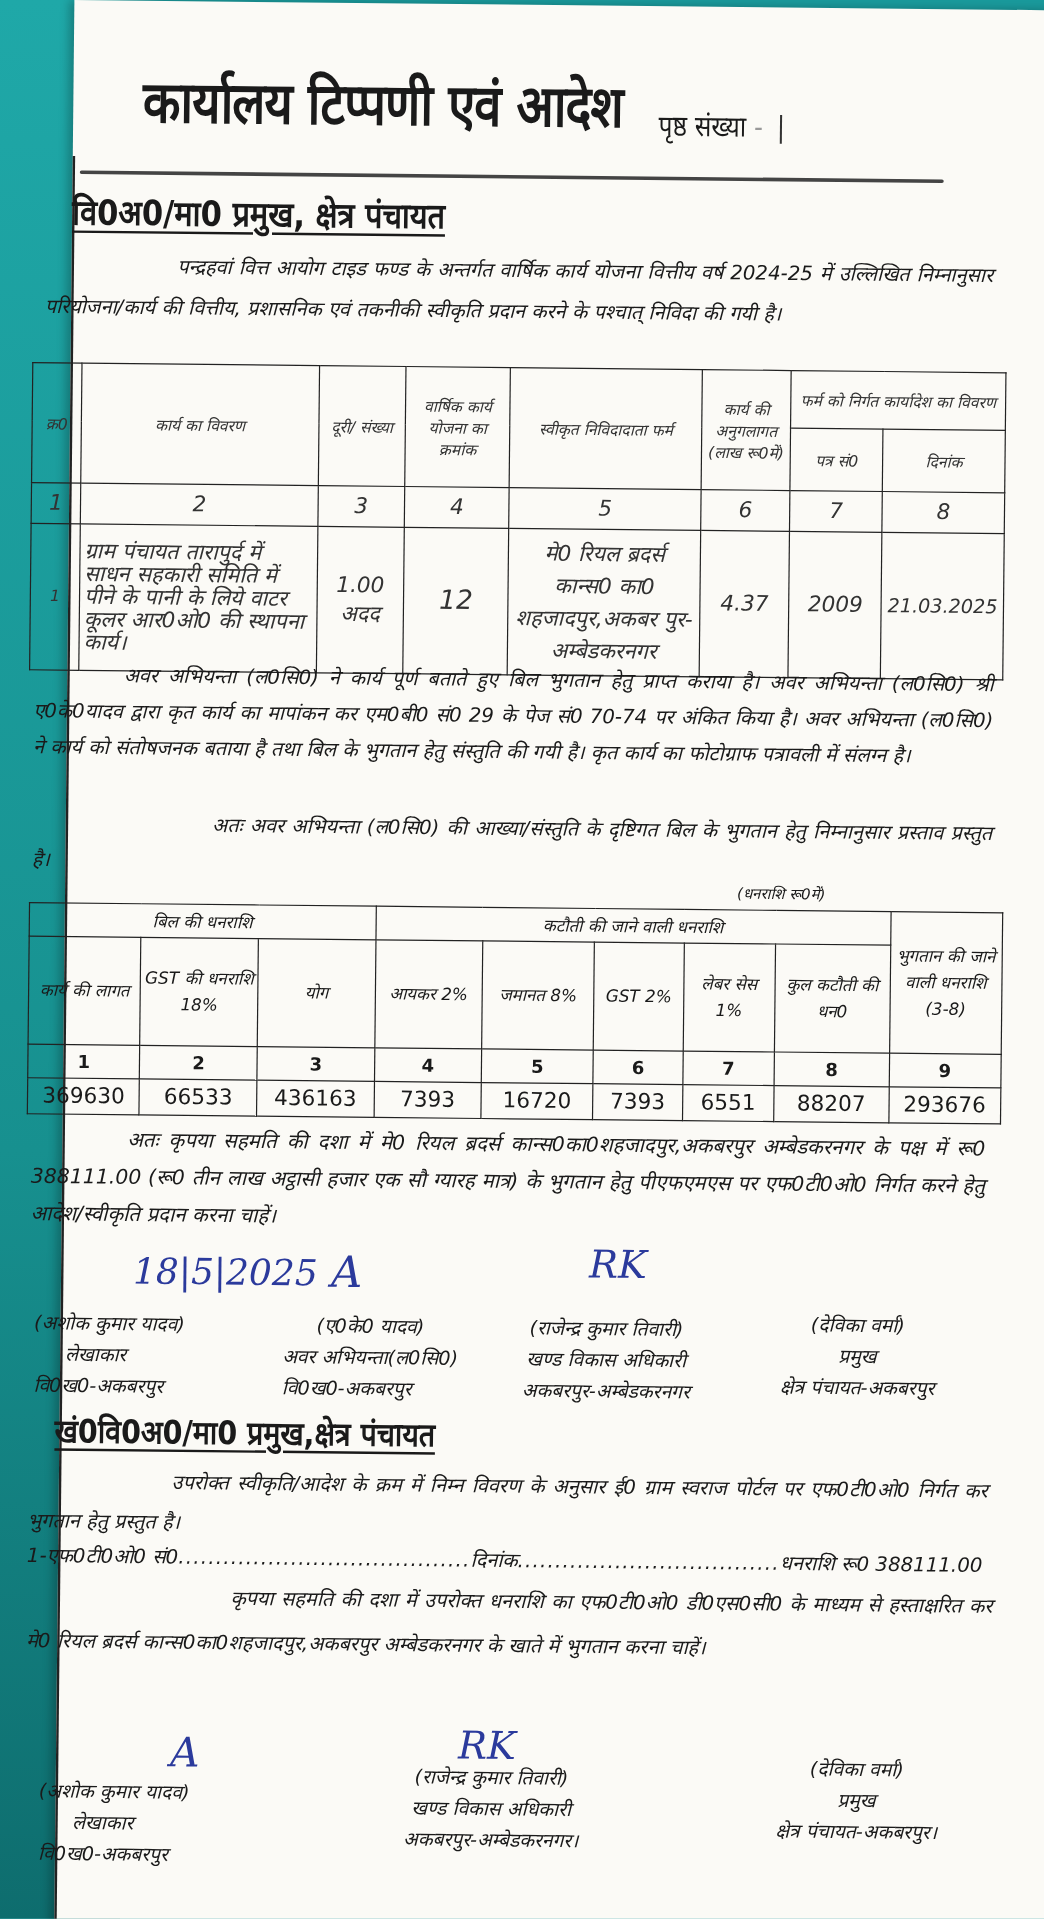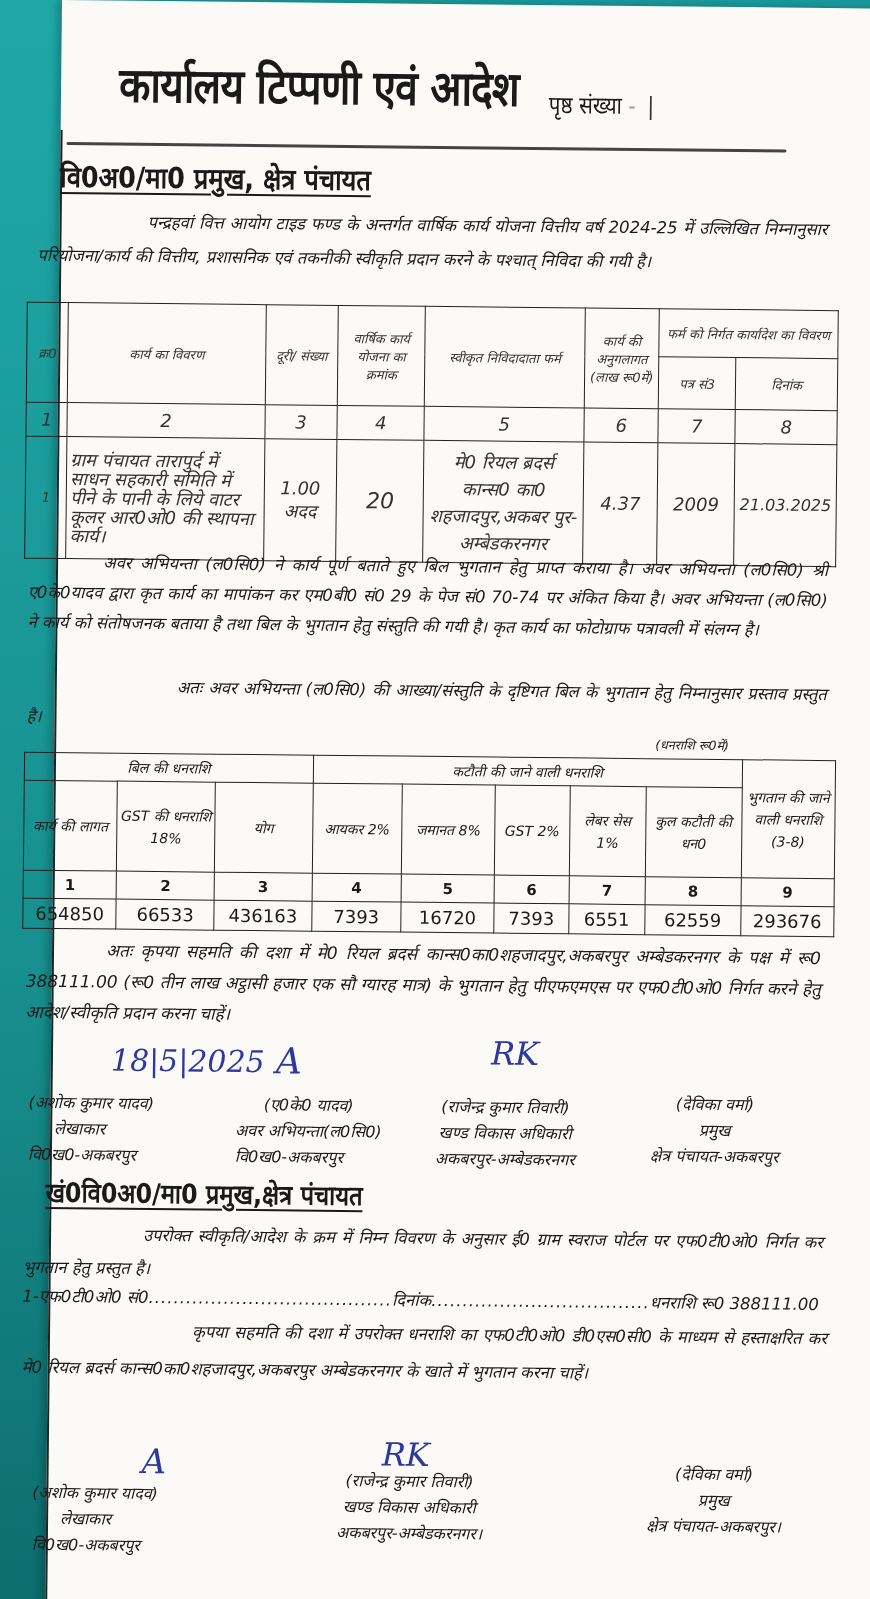--- a/index.html
+++ b/index.html
@@ -38,21 +38,21 @@
   table { border-collapse: collapse; position: absolute; font-style: italic; }
   td, th { border: 1.6px solid #222; text-align: center; vertical-align: middle; font-weight: normal; }
 
   .t1 { left: -32px; top: 302px; width: 812px; font-size: 13px; color:#333; }
   .t1 td, .t1 th { padding: 2px 3px; }
   .t1 .num-row td { font-size: 18px; height: 34px; }
   .t1 .data-row td { font-size: 18px; }
   .t1 .desc { text-align: left; font-size: 12.5px; line-height: 19px; }
   .t1 .firm { font-size: 17px; line-height: 27px; }
 
-  .unit-note { position: absolute; left: 560px; top: 730px; font-size: 12.5px; font-style: italic; margin-left: 41px; }
+  .unit-note { position: absolute; left: 560px; top: 730px; font-size: 12.5px; font-style: italic; }
   .t2 { left: -30px; top: 752px; width: 812px; font-size: 14px; }
   .t2 td, .t2 th { padding: 3px 3px; }
   .t2 .idx td { font-weight: bold; font-size: 15px; font-style: normal; height: 28px; }
   .t2 .vals td { font-size: 18px; font-style: normal; height: 30px; }
   .t2 .hdr2 td { font-size: 14px; line-height: 22px; }
 
   .sig-block { position: absolute; font-size: 16px; font-style: italic; text-align: center; line-height: 26px; white-space: nowrap; }
   .sig-mark { position: absolute; color: #2b3a9c; font-family: "DejaVu Serif", serif; font-style: italic; }
   .dots { letter-spacing: 1px; }
 </style>
@@ -83,38 +83,38 @@
           <tr style="height:48px">
       <th rowspan="2" style="width:40px">क्र0</th>
       <th rowspan="2" style="width:192px">कार्य का विवरण</th>
       <th rowspan="2" style="width:70px">दूरी/ संख्या</th>
       <th rowspan="2" style="width:85px">वार्षिक कार्य योजना का क्रमांक</th>
       <th rowspan="2" style="width:155px">स्वीकृत निविदादाता फर्म</th>
       <th rowspan="2" style="width:72px">कार्य की अनुगलागत (लाख रू0में)</th>
       <th colspan="2">फर्म को निर्गत कार्यादेश का विवरण</th>
     </tr>
     <tr style="height:52px">
-      <th style="width:75px">पत्र सं3</th>
+      <th style="width:75px">पत्र सं0</th>
       <th style="width:85px">दिनांक</th>
     </tr>
     <tr class="num-row">
       <td>1</td>
       <td>2</td>
       <td>3</td>
       <td>4</td>
       <td>5</td>
       <td>6</td>
       <td>7</td>
       <td>8</td>
     </tr>
     <tr class="data-row" style="height:122px">
       <td style="font-size:13px">1</td>
       <td class="desc">ग्राम पंचायत तारापुर्द में साधन सहकारी समिति में पीने के पानी के लिये वाटर कूलर आर0ओ0 की स्थापना कार्य।</td>
       <td>1.00 अदद</td>
-      <td style="font-size:22px">20</td>
+      <td style="font-size:22px">12</td>
       <td class="firm">मे0 रियल ब्रदर्स कान्स0 का0 शहजादपुर,अकबर पुर-अम्बेडकरनगर</td>
       <td>4.37</td>
       <td>2009</td>
       <td style="font-size:16px">21.03.2025</td>
     </tr>
   </tbody>
       </table>
 
   <div class="para" style="top:548px; width:800px; left:-28px;"><span class="indent" style="width:75px"></span><span>अवर अभियन्ता (ल0सि0) ने कार्य पूर्ण बताते हुए बिल भुगतान हेतु प्राप्त कराया है। अवर अभियन्ता (ल0सि0) श्री ए0के0यादव द्वारा कृत कार्य का मापांकन कर एम0बी0 सं0 29 के पेज सं0 70-74 पर अंकित किया है। अवर अभियन्ता (ल0सि0) ने कार्य को संतोषजनक बताया है तथा बिल के भुगतान हेतु संस्तुति की गयी है। कृत कार्य का फोटोग्राफ पत्रावली में संलग्न है।</span></div>
   <div class="para" style="top:672px; width:800px; left:-28px;"><span class="indent" style="width:150px"></span><span>अतः अवर अभियन्ता (ल0सि0) की आख्या/संस्तुति के दृष्टिगत बिल के भुगतान हेतु निम्नानुसार प्रस्ताव प्रस्तुत है।</span></div>
@@ -143,28 +143,28 @@
       <td>2</td>
       <td>3</td>
       <td>4</td>
       <td>5</td>
       <td>6</td>
       <td>7</td>
       <td>8</td>
       <td>9</td>
     </tr>
     <tr class="vals">
-      <td>654850</td>
+      <td>369630</td>
       <td>66533</td>
       <td>436163</td>
       <td>7393</td>
       <td>16720</td>
       <td>7393</td>
       <td>6551</td>
-      <td>62559</td>
+      <td>88207</td>
       <td>293676</td>
     </tr>
   </tbody>
       </table>
 
   <div class="para" style="top:935px; width:795px; left:-26px; font-size:17px; line-height:31px;"><span class="indent" style="width:80px"></span><span>अतः कृपया सहमति की दशा में मे0 रियल ब्रदर्स कान्स0का0शहजादपुर,अकबरपुर अम्बेडकरनगर के पक्ष में रू0 388111.00 (रू0 तीन लाख अट्ठासी हजार एक सौ ग्यारह मात्र) के भुगतान हेतु पीएफएमएस पर एफ0टी0ओ0 निर्गत करने हेतु आदेश/स्वीकृति प्रदान करना चाहें।</span></div>
 
   <div class="sig-mark" style="left:60px; top:1042px; font-size:30px;">18|5|2025</div>
   <div class="sig-mark" style="left:225px; top:1038px; font-size:36px;">A</div>
   <div class="sig-mark" style="left:440px; top:1030px; font-size:32px;">RK</div>

